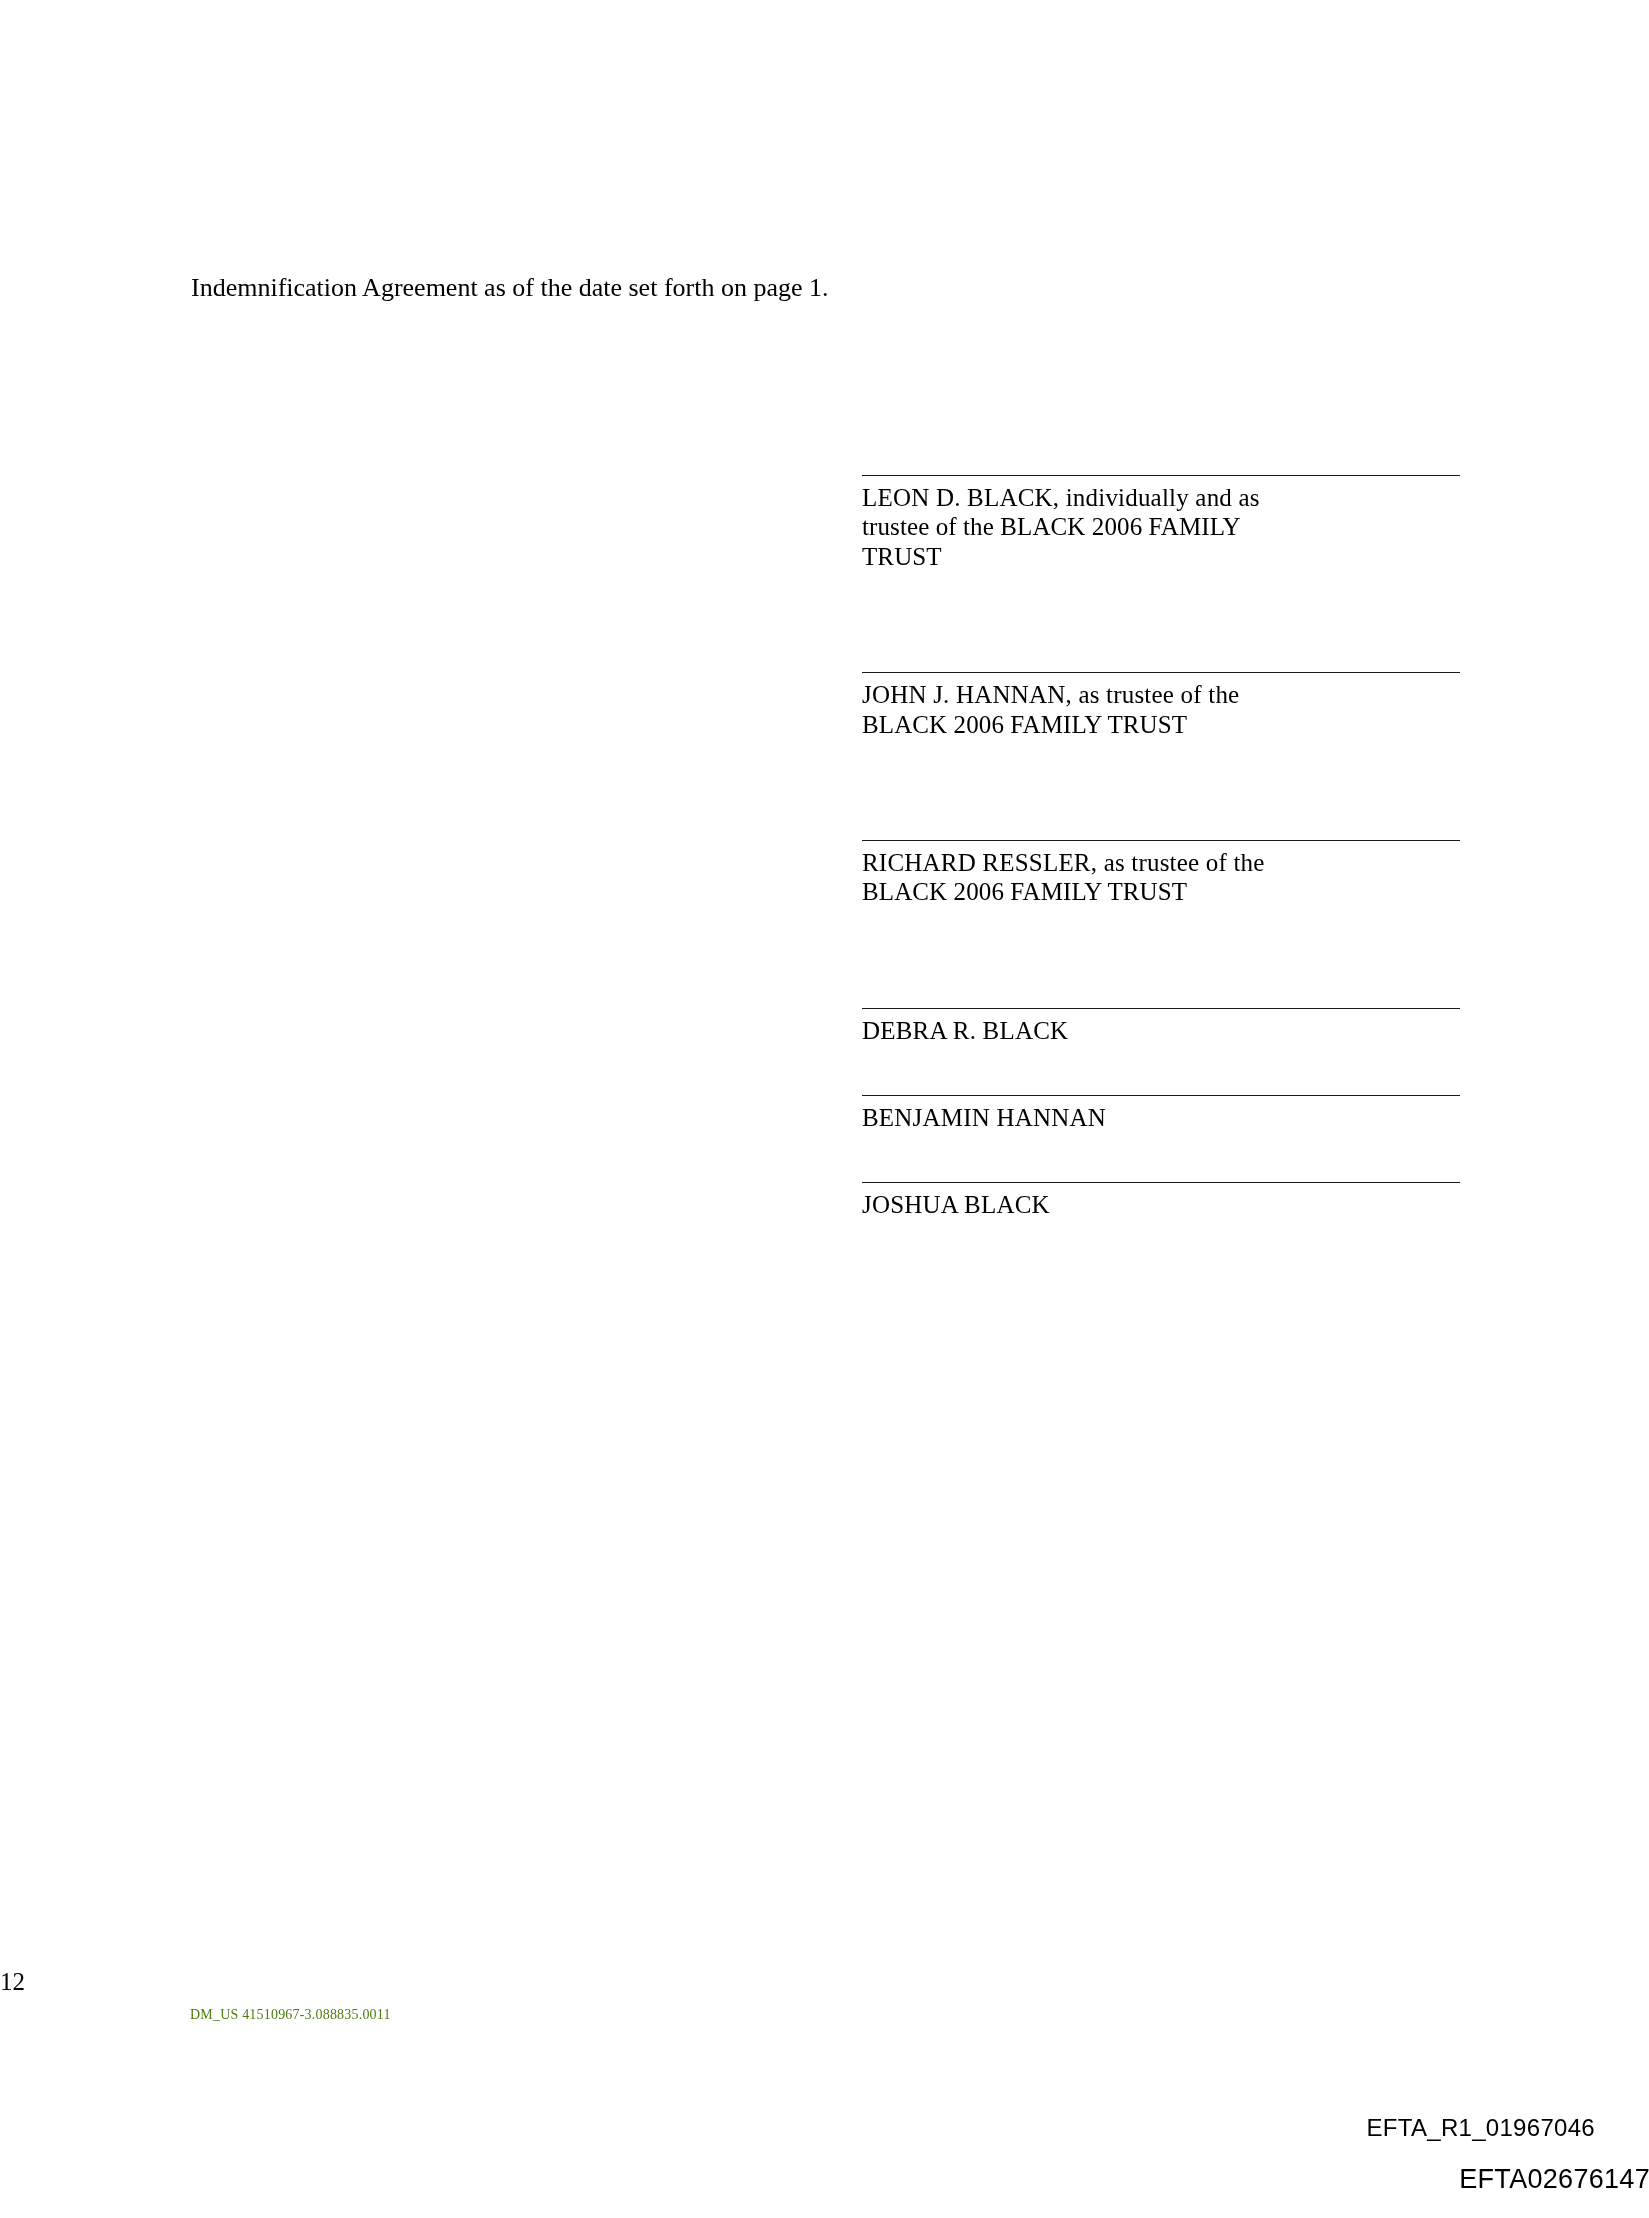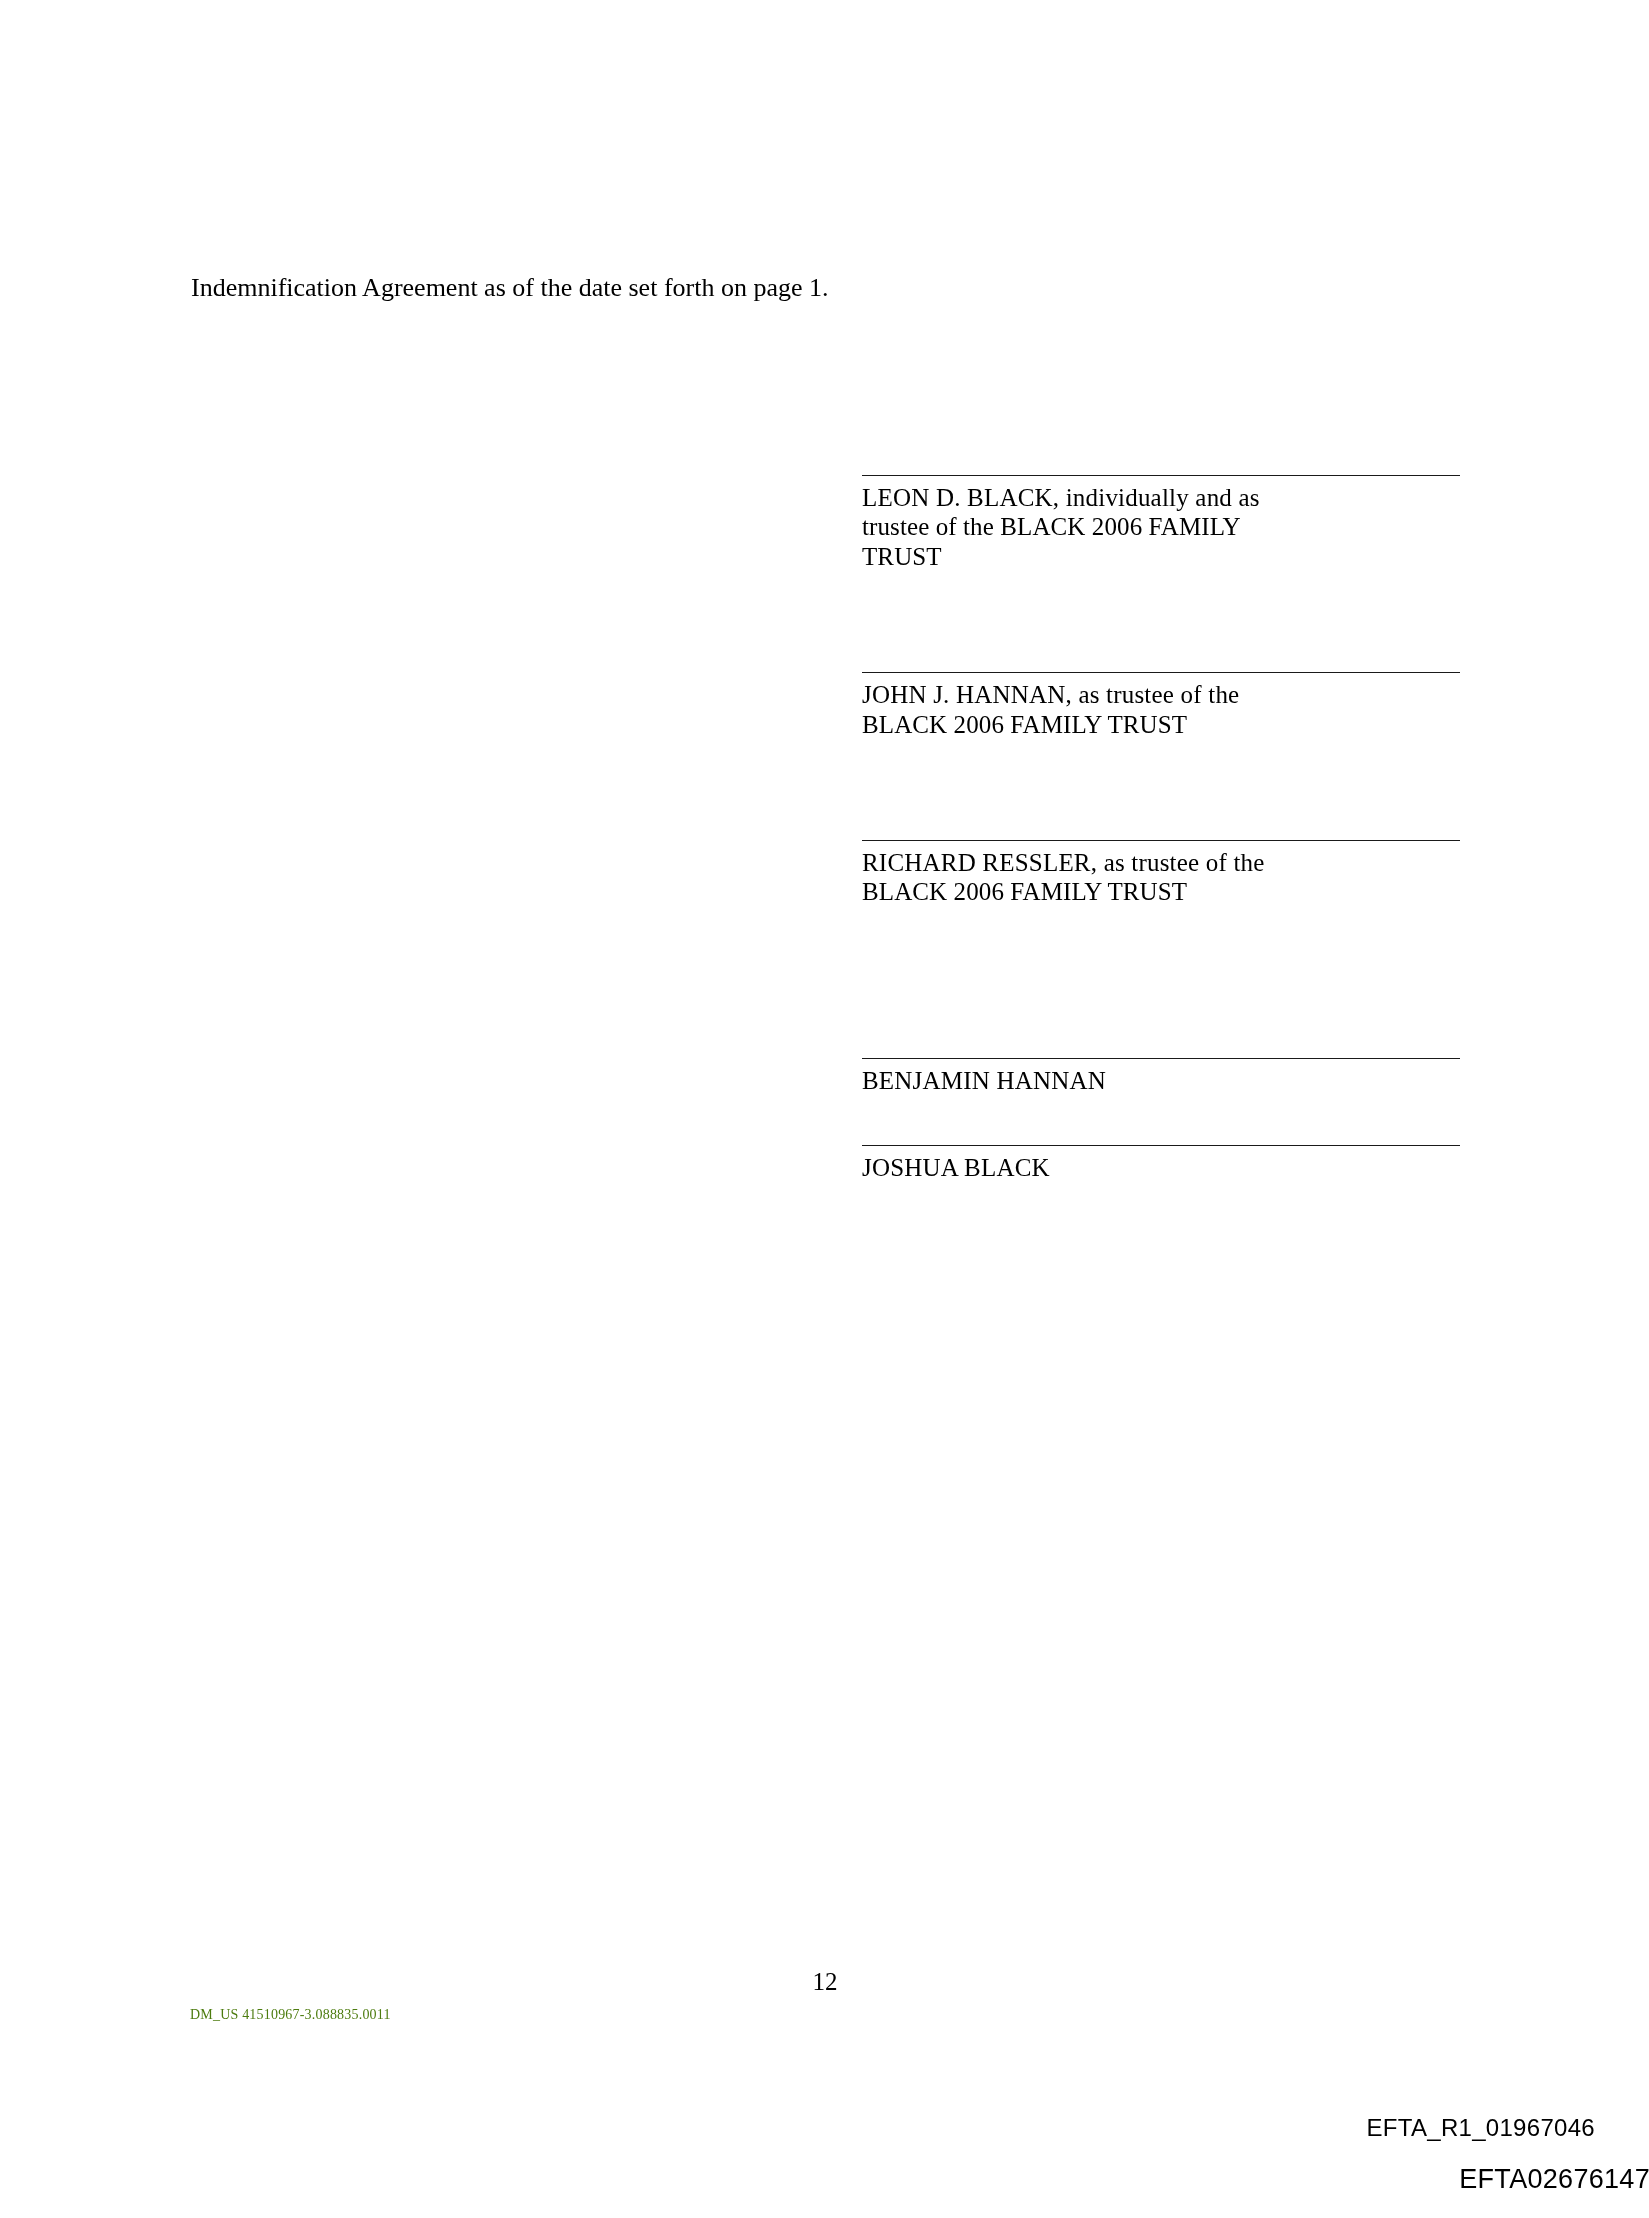--- a/index.html
+++ b/index.html
@@ -78,21 +78,20 @@
     letter-spacing: 0.2px;
   }
   .spacer-lg { height: 101px; }
   .spacer-md { height: 101px; }
   .spacer-sm { height: 50px; }
   .page-number {
     position: absolute;
     left: 0;
     top: 1968px;
     width: 1650px;
-    text-align: center;
     font-size: 25px;
   }
   .doc-id {
     position: absolute;
     left: 190px;
     top: 2007px;
     font-size: 14px;
     letter-spacing: 0.2px;
     color: #4d7c0f;
   }
@@ -150,20 +149,26 @@
     <div class="sig-entry">
       <div class="sig-line"></div>
       <div class="sig-label">
         <div class="nm">RICHARD RESSLER, as trustee of the</div>
         <div>BLACK 2006 FAMILY TRUST</div>
       </div>
     </div>
 
     <div class="spacer-md"></div>
 
+    <div class="sig-entry">
+      <div class="sig-line"></div>
+      <div class="sig-label">
+        <div class="nm">DEBRA R. BLACK</div>
+      </div>
+    </div>
 
     <div class="spacer-sm"></div>
 
     <div class="sig-entry">
       <div class="sig-line"></div>
       <div class="sig-label">
         <div class="nm">BENJAMIN HANNAN</div>
       </div>
     </div>
 

